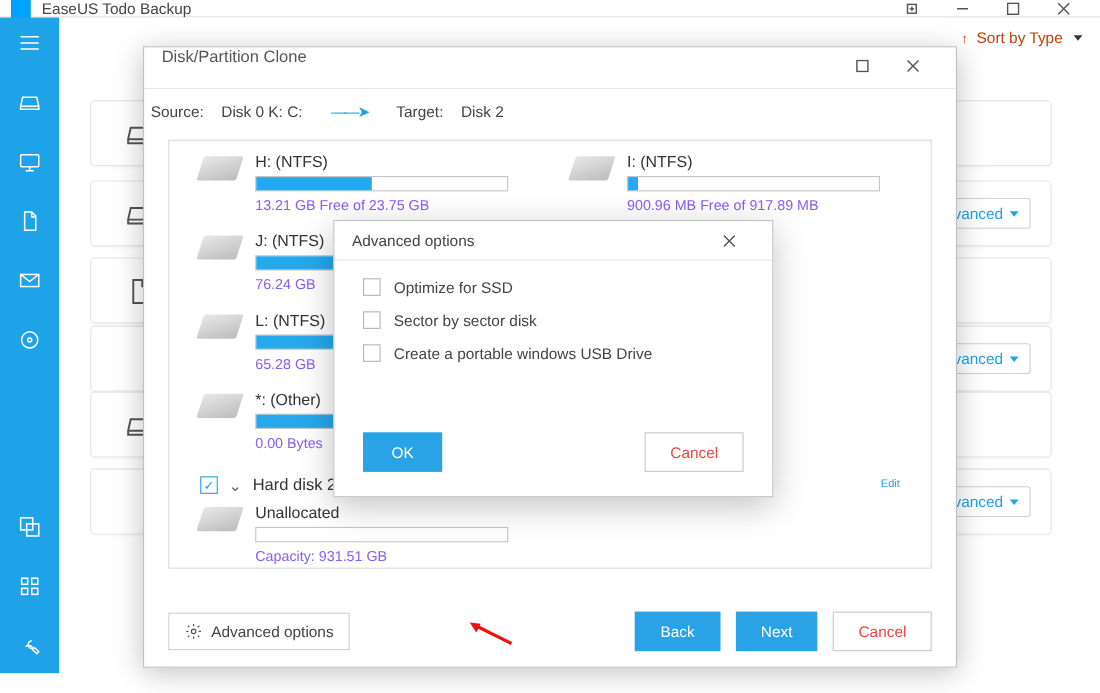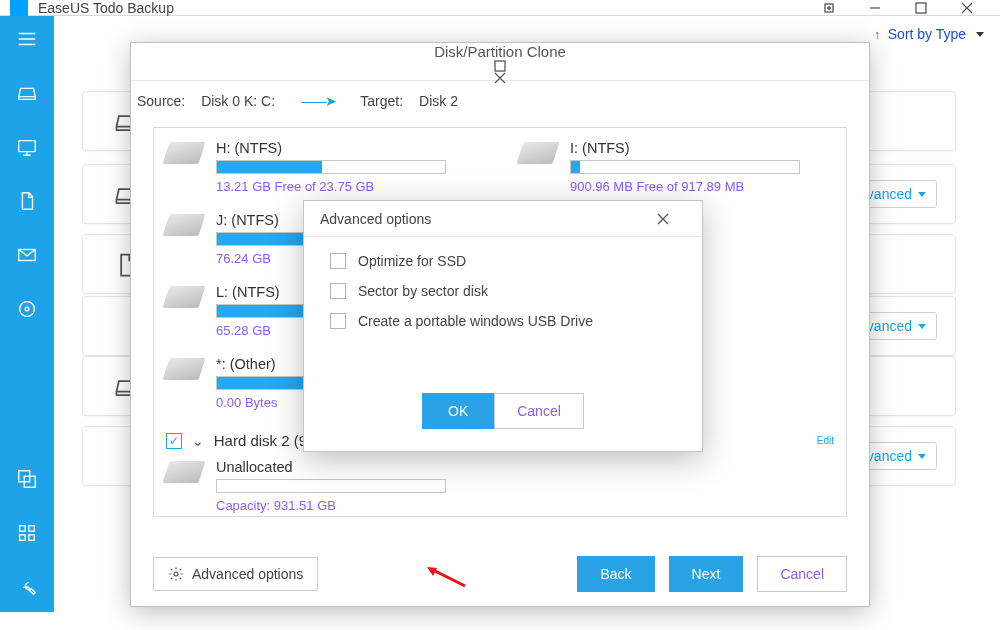--- a/index.html
+++ b/index.html
@@ -10,70 +10,70 @@
   .titlebar .title { font-size: 14px; color: #444; flex: 1;}
   .winbtn { width: 46px; height: 34px; display: flex; align-items: center; justify-content: center; color: #555;}
   .winbtn svg { width: 12px; height: 12px; stroke: #555; fill: none; stroke-width: 1.3;}
   
   .main { display: flex; height: calc(630px - 34px); position: relative;}
   .sidebar { width: 54px; background: #1fa3e8; display: flex; flex-direction: column; align-items: center; padding-top: 12px; gap: 32px;}
   .sidebar .sicon { width: 22px; height: 22px; color: #fff; display:flex; align-items:center; justify-content:center;}
   .sidebar .sicon svg { width: 22px; height: 22px; stroke:#fff; fill:none; stroke-width:1.5;}
   .sidebar .spacer { flex: 1; }
   .content { flex: 1; position: relative; background: #fff;}
-  .sortby { position: absolute; right: 16px; top: 10px; font-size: 14px; color:#1d4ed8;}
+  .sortby { position: absolute; right: 16px; top: 10px; font-size: 14px; color:#c2410c;}
   .sortby .arrow { font-size: 12px; margin-right: 4px;}
   .caret-down { display:inline-block; width:0; height:0; border-left:4px solid transparent; border-right:4px solid transparent; border-top:5px solid #333; margin-left:6px; position:relative; top:-2px;}
   
   .bgcard { position:absolute; left:28px; right:44px; height:60px; background:#fff; border:1px solid #e5e5e5; border-radius:4px; display:flex; align-items:center; justify-content:flex-end; padding:0 18px; box-shadow:0 1px 2px rgba(0,0,0,0.03);}
   .bgcard .icon { position:absolute; left:30px; top:16px; width:28px; height:28px; }
   .bgcard .icon svg{width:100%;height:100%;stroke:#555;fill:none;stroke-width:1.5;}
   .advbtn { color:#1fa3e8; font-size:14px; padding:5px 10px; border:1px solid #d0d0d0; border-radius:3px; background:#fff;}
   .advbtn .caret-down{ border-top-color:#1fa3e8;}
   
   .dialog-clone { position:absolute; left:130px; top:42px; width:740px; height:565px; background:#fff; border:1px solid #c0c0c0; box-shadow:0 5px 25px rgba(0,0,0,0.25);}
-  .dialog-clone .dtitlebar { height:38px; display:flex; align-items:center; padding:0 16px; border-bottom:1px solid #e6e6e6;flex-direction:column;}
+  .dialog-clone .dtitlebar { height:38px; display:flex; align-items:flex-start; padding:0 16px; border-bottom:1px solid #e6e6e6;}
   .dialog-clone .dtitle { font-size:15px; color:#555; flex:1;}
   .srcrow { padding:12px 6px 18px; font-size:14px; color:#444;}
   .srcrow .k { margin-right: 12px; }
   .srcrow .v { margin-right: 22px; }
   .srcrow .arrowr { color:#1fa3e8; letter-spacing:-2px; margin-right:22px;}
-  .diskbox { margin:0 22px; border:1px solid #d9d9d9; height:390px; padding:12px 12px; overflow:hidden;}
+  .diskbox { margin:0 22px; border:1px solid #d9d9d9; height:390px; padding:12px 28px; overflow:hidden;}
   .twocol { display:flex; gap:40px;}
   .partcol { flex:1;}
   .part { display:flex; align-items:flex-start; gap:14px; margin-bottom:18px;}
   .diskglyph { width:36px; height:22px; margin-top:2px; position:relative;}
   .diskglyph::before{ content:""; position:absolute; inset:0; background:linear-gradient(160deg,#e8e8e8,#bcbcbc); transform:skewX(-18deg); border-radius:2px;}
   .pinfo { flex:1; font-size:13.5px; color:#333;}
   .pname { font-size:14.5px; margin-bottom:4px;}
   .pbar { height:14px; border:1px solid #c6c6c6; background:#fff; position:relative; margin-bottom:5px; width:230px;}
   .pbar .fill { position:absolute; left:0; top:0; bottom:0; background:#26a8ed;}
   .pfree { font-size:13px; color:#8b5cf6;}
   .hdrow { display:flex; align-items:center; gap:10px; font-size:15px; color:#333; margin:4px 0 10px;}
   .hdrow .chk { width:16px; height:16px; border:1px solid #1fa3e8; display:flex; align-items:center; justify-content:center; color:#1fa3e8; font-size:12px; line-height:1;}
   .hdrow .chev { font-size:14px; color:#555;}
   .hdrow .edit { margin-left:auto; color:#1fa3e8; font-size:10px; }
   .btnrow { position:absolute; bottom:14px; left:22px; right:22px; display:flex; align-items:center;}
   .advlink { display:flex; align-items:center; gap:8px; font-size:14px; color:#444; border:1px solid #d0d0d0; padding:8px 14px; }
   .advlink svg { width:16px;height:16px;stroke:#555;fill:none;stroke-width:1.6;}
   .btnrow .sp { flex:1;}
   .btn { min-width:72px; padding:9px 22px; font-size:14px; border:1px solid transparent; margin-left:14px; text-align:center;}
   .btn-primary { background:#29a3e6; color:#fff;}
-  .btn-secondary { background:#fff; color:#8b5cf6; border-color:#c8c8c8;}
+  .btn-secondary { background:#fff; color:#ef4444; border-color:#c8c8c8;}
   
   .redarrow { position:absolute; left:292px; bottom:12px; }
   .redarrow svg{ width:44px; height:26px;}
   
   .popup-adv { position:absolute; left:303px; top:200px; width:400px; background:#fff; border:1px solid #c4c4c4; box-shadow:0 8px 30px rgba(0,0,0,0.25);}
   .popup-adv .ptitlebar { height:36px; display:flex; align-items:center; padding:0 16px; border-bottom:1px solid #e6e6e6;}
   .popup-adv .pt { font-size:14px; color:#444; flex:1;}
   .popup-adv .pbody { padding:16px 26px 20px;}
   .chkrow { display:flex; align-items:center; gap:12px; font-size:14px; color:#444; margin-bottom:14px;}
   .chkbox { width:16px; height:16px; border:1px solid #b5b5b5;}
-  .popup-adv .pbtns { display:flex; justify-content:center; gap:0; padding:4px 0 2px;}
+  .popup-adv .pbtns { display:flex; justify-content:space-between; gap:0; padding:4px 0 2px;}
 </style>
 </head>
 <body>
 
 <div class="titlebar">
   <span class="appicon"></span>
   <span class="title">EaseUS Todo Backup</span>
   <div class="winbtn">
       <svg viewBox="0 0 12 12">
         <rect x="2" y="2" width="8" height="8"></rect>

